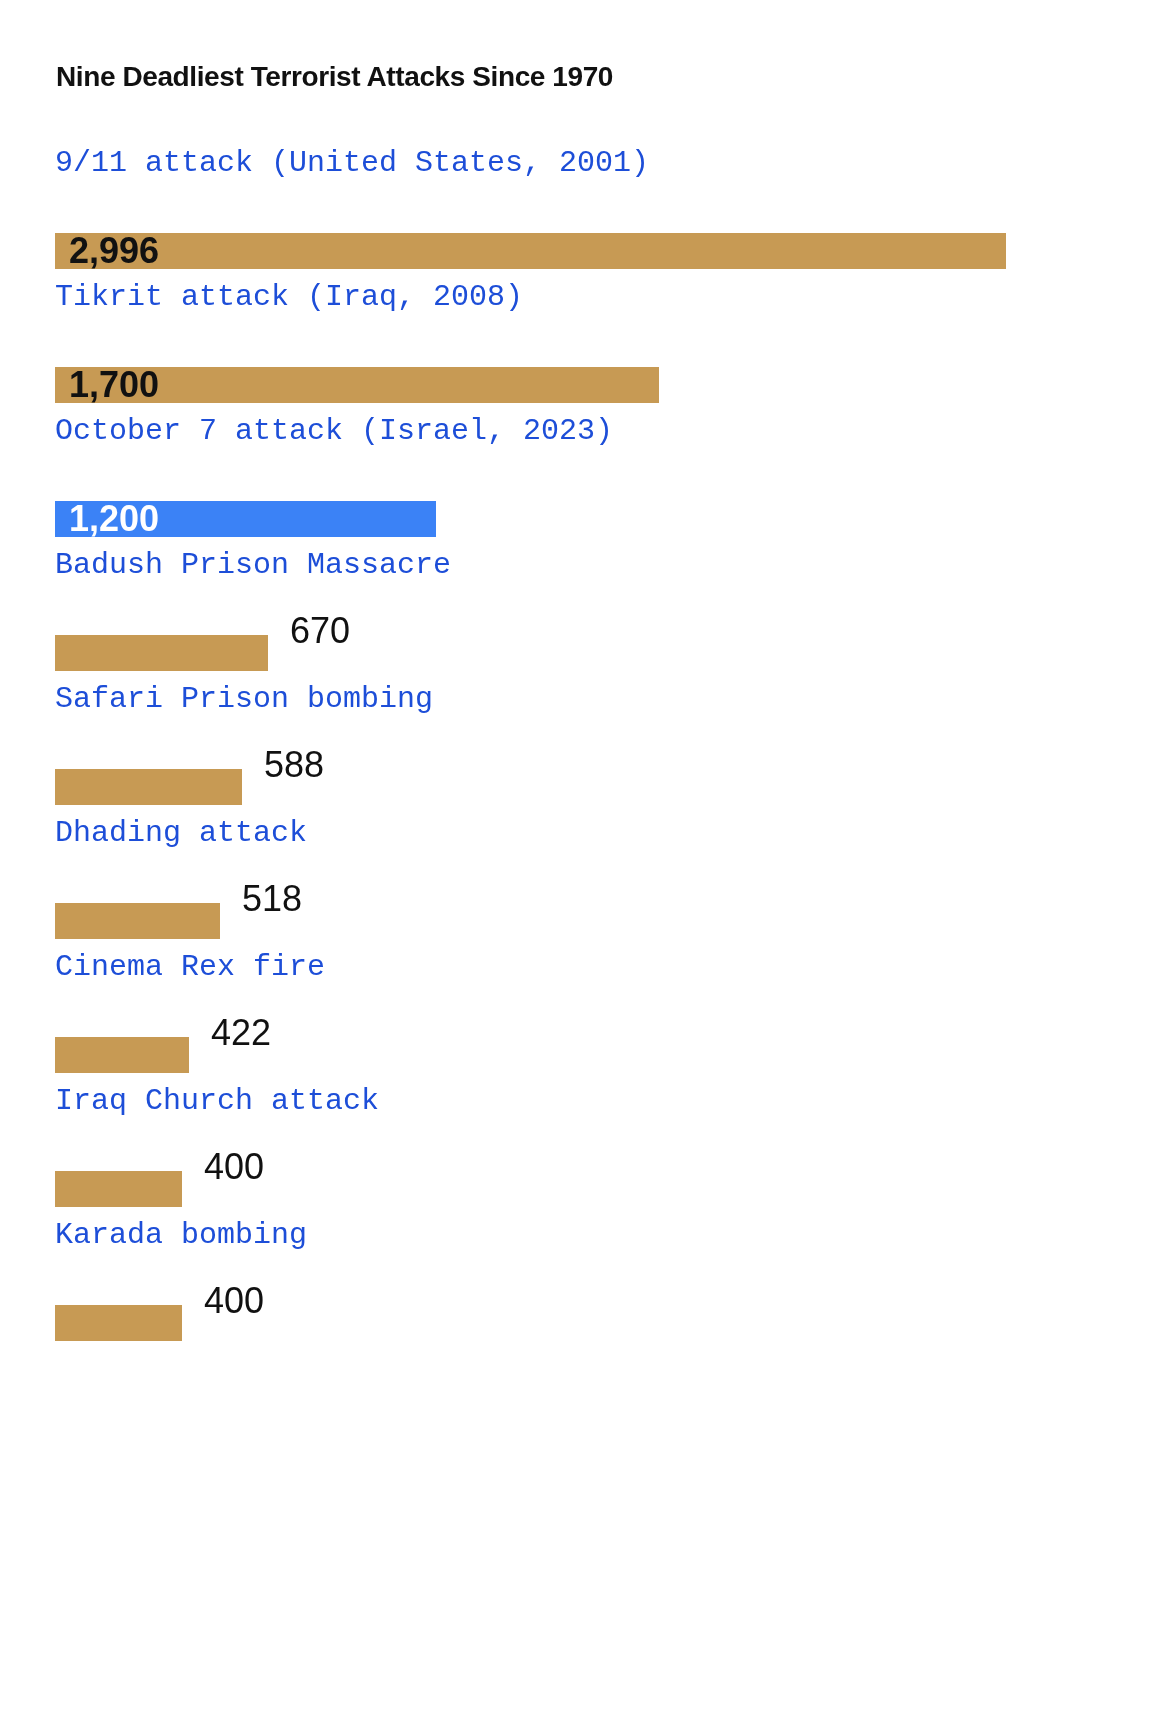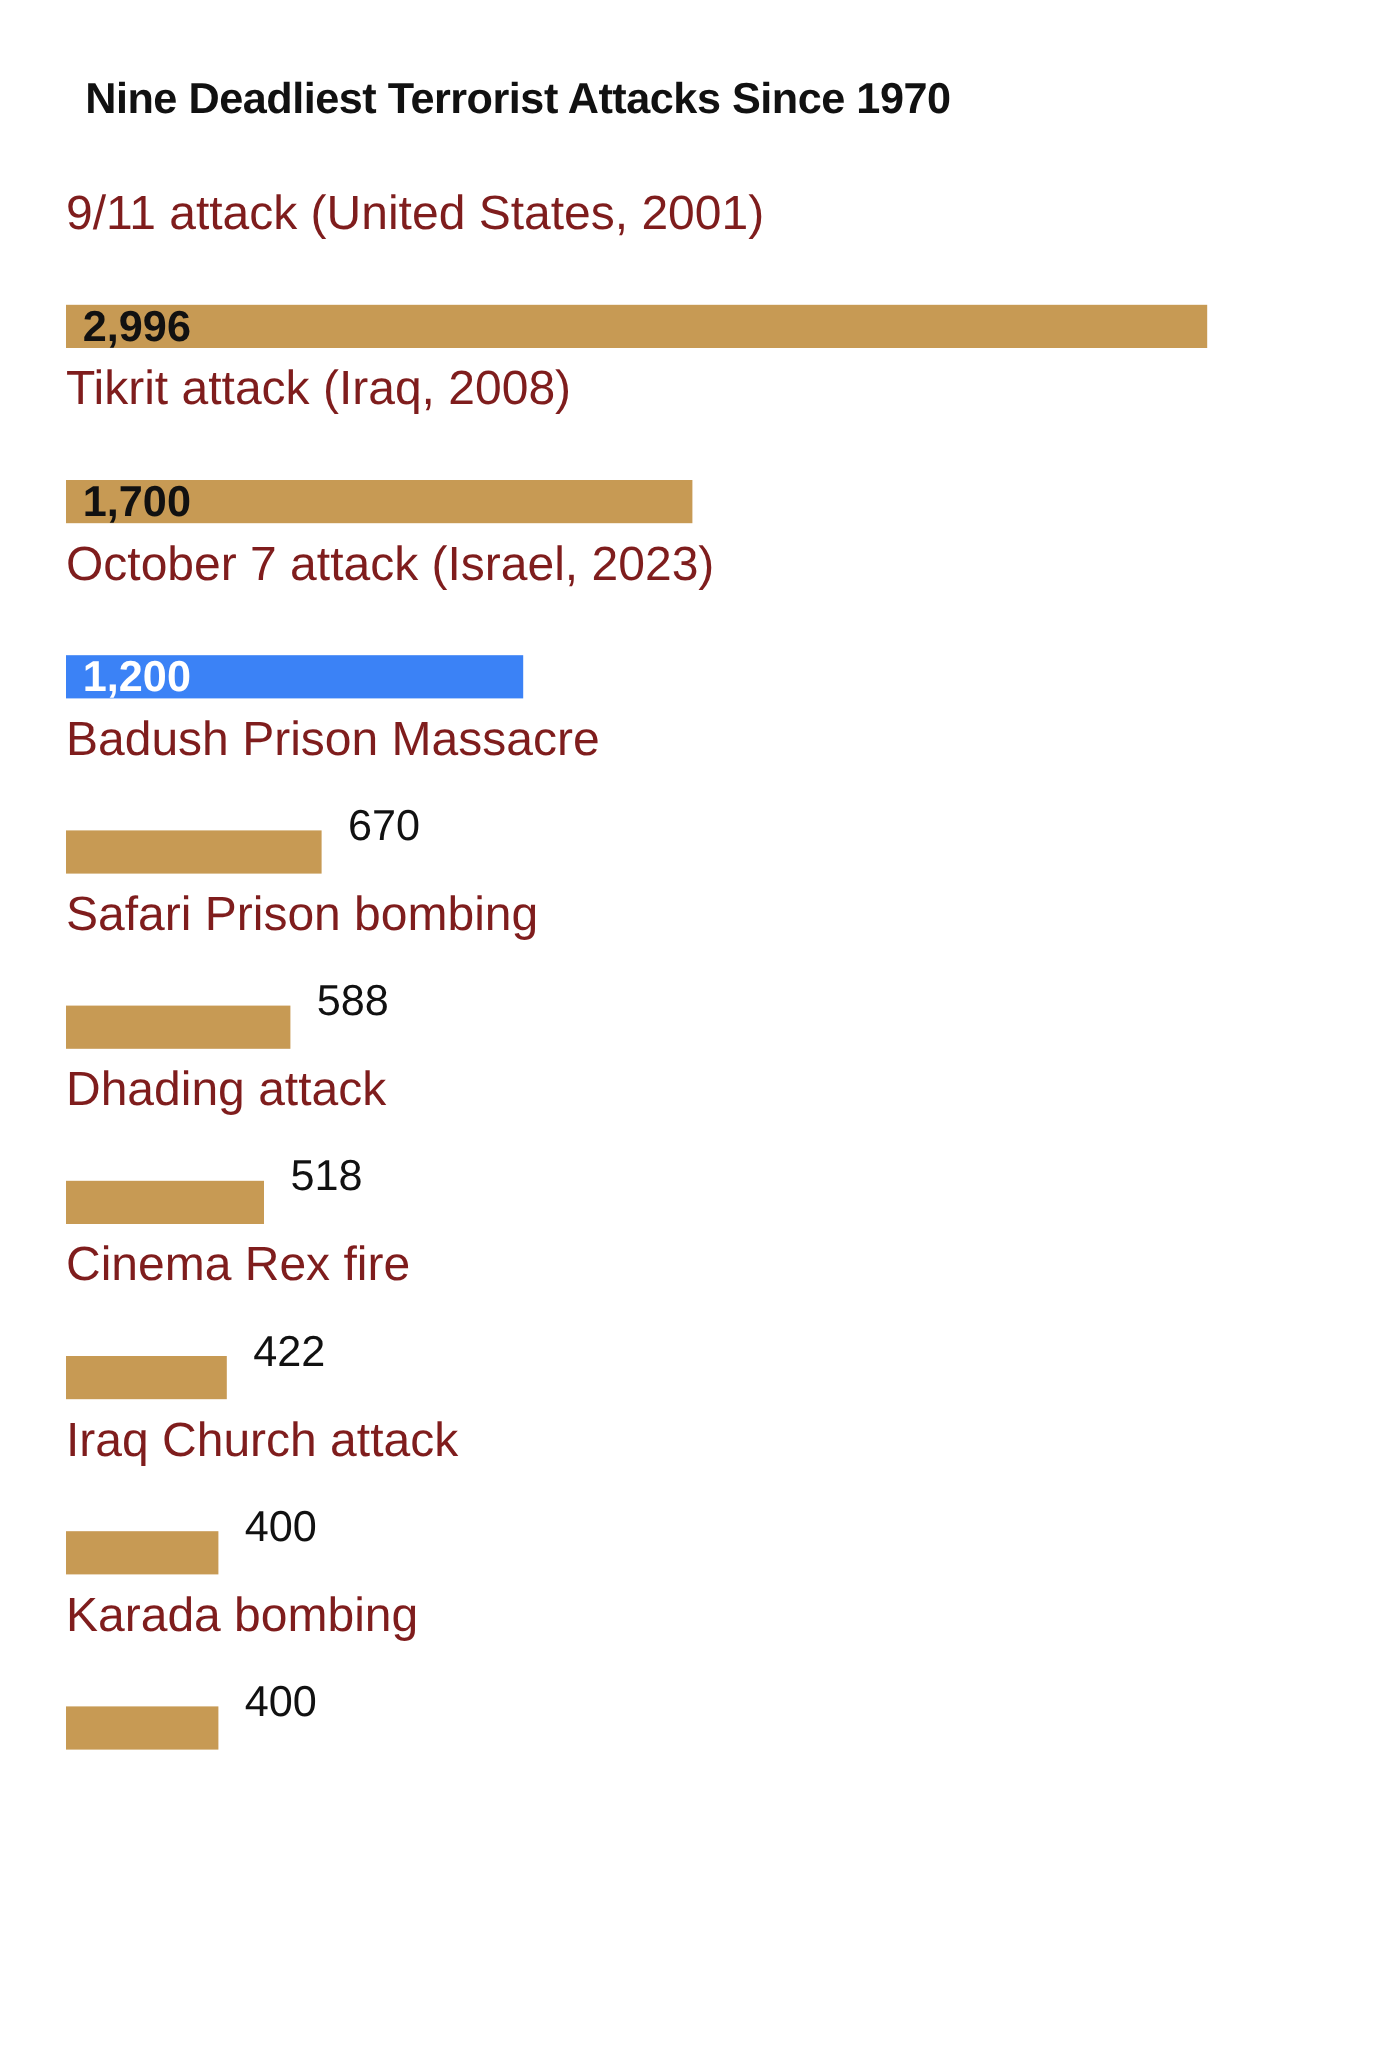--- a/index.html
+++ b/index.html
@@ -15,37 +15,38 @@
     overflow: hidden;
   }
   .page {
     position: relative;
     width: 1161px;
     height: 1724px;
     box-sizing: border-box;
     padding: 62px 55px 0 55px;
   }
   .chart-title {
-    font-size: 36px;
+    font-size: 28px;
     font-weight: bold;
     letter-spacing: -0.4px;
     color: #111111;
-    margin: 0 0 52px 16px;
+    margin: 0 0 52px 1px;
     line-height: 1.1;
   }
   .bar-block {
     margin-bottom: 10px;
   }
   .bar-label {
-    font-size: 40px;
+    font-size: 30px;
     font-weight: 400;
-    color: #7f1d1d;
+    color: #1d4ed8;
     line-height: 1.2;
     margin-bottom: 8px;
     white-space: nowrap;
+    font-family: Liberation Mono, monospace;
   }
   .bar-row {
     display: flex;
     align-items: stretch;
     height: 80px;
   }
   .bar {
     background: #c79a54;
     display: flex;
     align-items: center;
@@ -87,21 +88,21 @@
     <div class="bar-row">
       <div class="bar" style="width:951px;">
         <span class="bar-value-inside">2,996</span>
       </div>
     </div>
   </div>
 
   <div class="bar-block">
     <div class="bar-label">Tikrit attack (Iraq, 2008)</div>
     <div class="bar-row">
-      <div class="bar" style="width:522px;">
+      <div class="bar" style="width:604px;">
         <span class="bar-value-inside">1,700</span>
       </div>
     </div>
   </div>
 
   <div class="bar-block">
     <div class="bar-label">October 7 attack (Israel, 2023)</div>
     <div class="bar-row">
       <div class="bar highlight" style="width:381px;">
         <span class="bar-value-inside">1,200</span>

